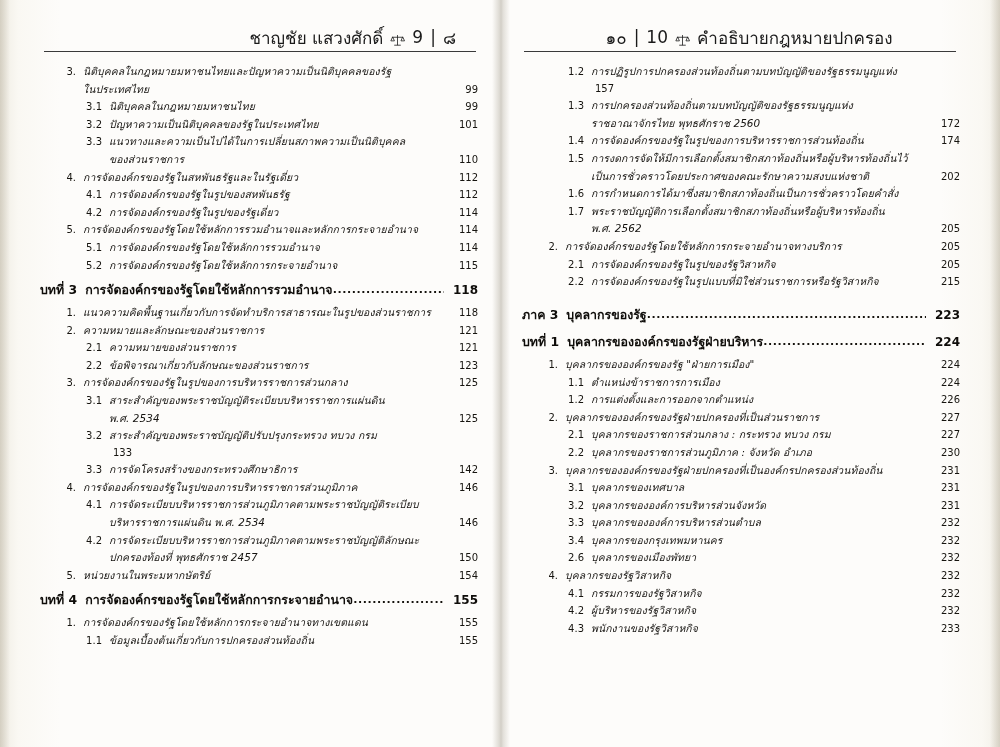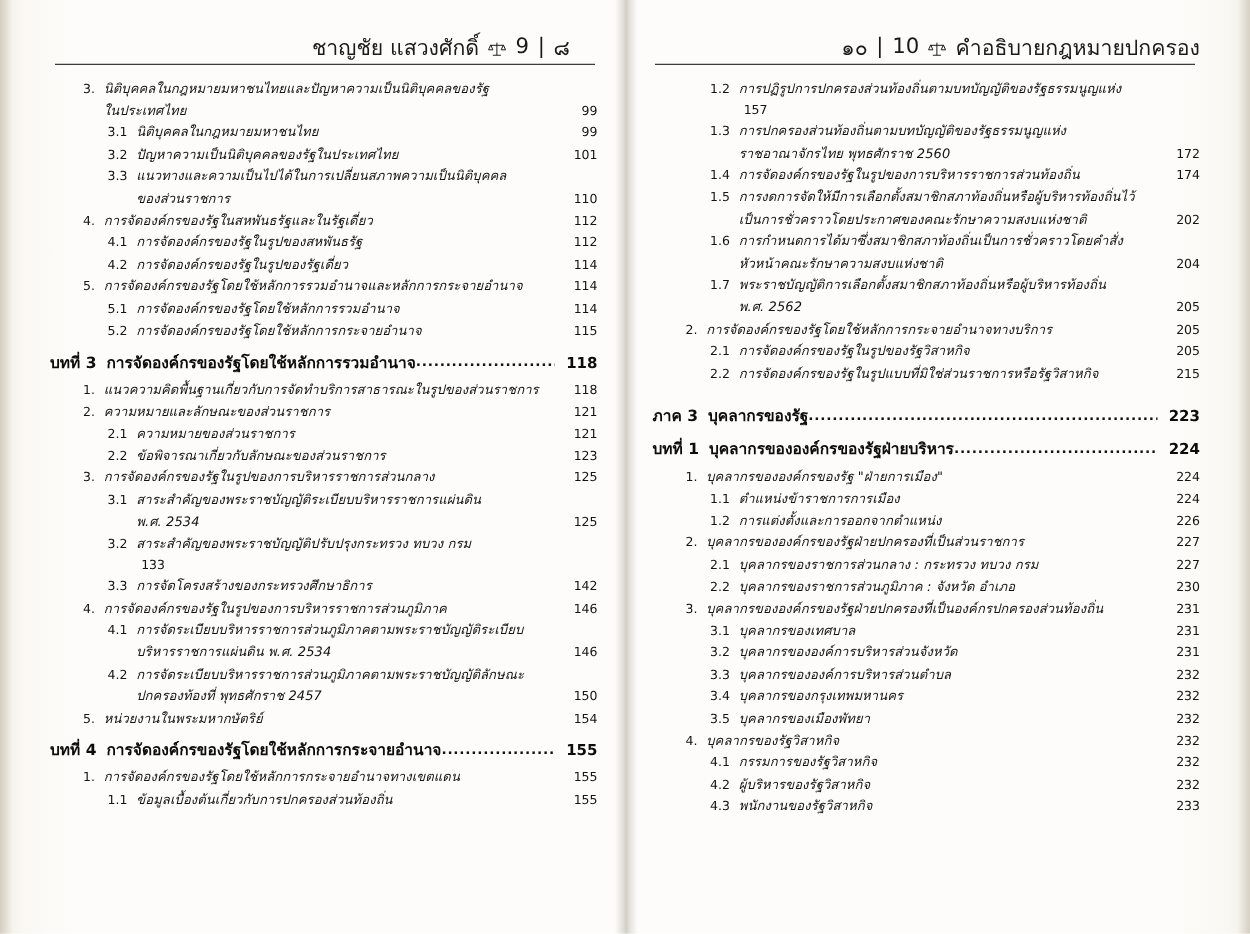--- a/index.html
+++ b/index.html
@@ -43,21 +43,21 @@
   .runhead {
     display: flex;
     align-items: center;
     gap: 7px;
     font-size: 17px;
     color: #1a1a1a;
     height: 22px;
     white-space: nowrap;
   }
   .runhead-left { justify-content: flex-end; padding-right: 22px; }
-  .runhead-right { justify-content: flex-end; padding-left: 16px; }
+  .runhead-right { justify-content: center; padding-left: 16px; }
   .scale-icon {
     display: inline-block;
     width: 15px;
     height: 13px;
     position: relative;
     vertical-align: middle;
   }
   .rule {
     border: 0;
     border-top: 1px solid #3a3a3a;
@@ -425,25 +425,20 @@
             <span class="num"></span>
             <span class="txt">เป็นการชั่วคราวโดยประกาศของคณะรักษาความสงบแห่งชาติ</span>
             <span class="pg">202</span>
           </div>
           <div class="row lvl2">
             <span class="num">1.6</span>
             <span class="txt">การกำหนดการได้มาซึ่งสมาชิกสภาท้องถิ่นเป็นการชั่วคราวโดยคำสั่ง</span>
             <span class="pg"></span>
           </div>
           <div class="row lvl2">
-            <span class="num"></span>
-            <span class="txt">หัวหน้าคณะรักษาความสงบแห่งชาติ</span>
-            <span class="pg">204</span>
-          </div>
-          <div class="row lvl2">
             <span class="num">1.7</span>
             <span class="txt">พระราชบัญญัติการเลือกตั้งสมาชิกสภาท้องถิ่นหรือผู้บริหารท้องถิ่น</span>
             <span class="pg"></span>
           </div>
           <div class="row lvl2">
             <span class="num"></span>
             <span class="txt">พ.ศ. 2562</span>
             <span class="pg">205</span>
           </div>
           <div class="row lvl1">
@@ -526,21 +521,21 @@
             <span class="num">3.3</span>
             <span class="txt">บุคลากรขององค์การบริหารส่วนตำบล</span>
             <span class="pg">232</span>
           </div>
           <div class="row lvl2">
             <span class="num">3.4</span>
             <span class="txt">บุคลากรของกรุงเทพมหานคร</span>
             <span class="pg">232</span>
           </div>
           <div class="row lvl2">
-            <span class="num">3.5</span>
+            <span class="num">2.6</span>
             <span class="txt">บุคลากรของเมืองพัทยา</span>
             <span class="pg">232</span>
           </div>
           <div class="row lvl1">
             <span class="num">4.</span>
             <span class="txt">บุคลากรของรัฐวิสาหกิจ</span>
             <span class="pg">232</span>
           </div>
           <div class="row lvl2">
             <span class="num">4.1</span>

